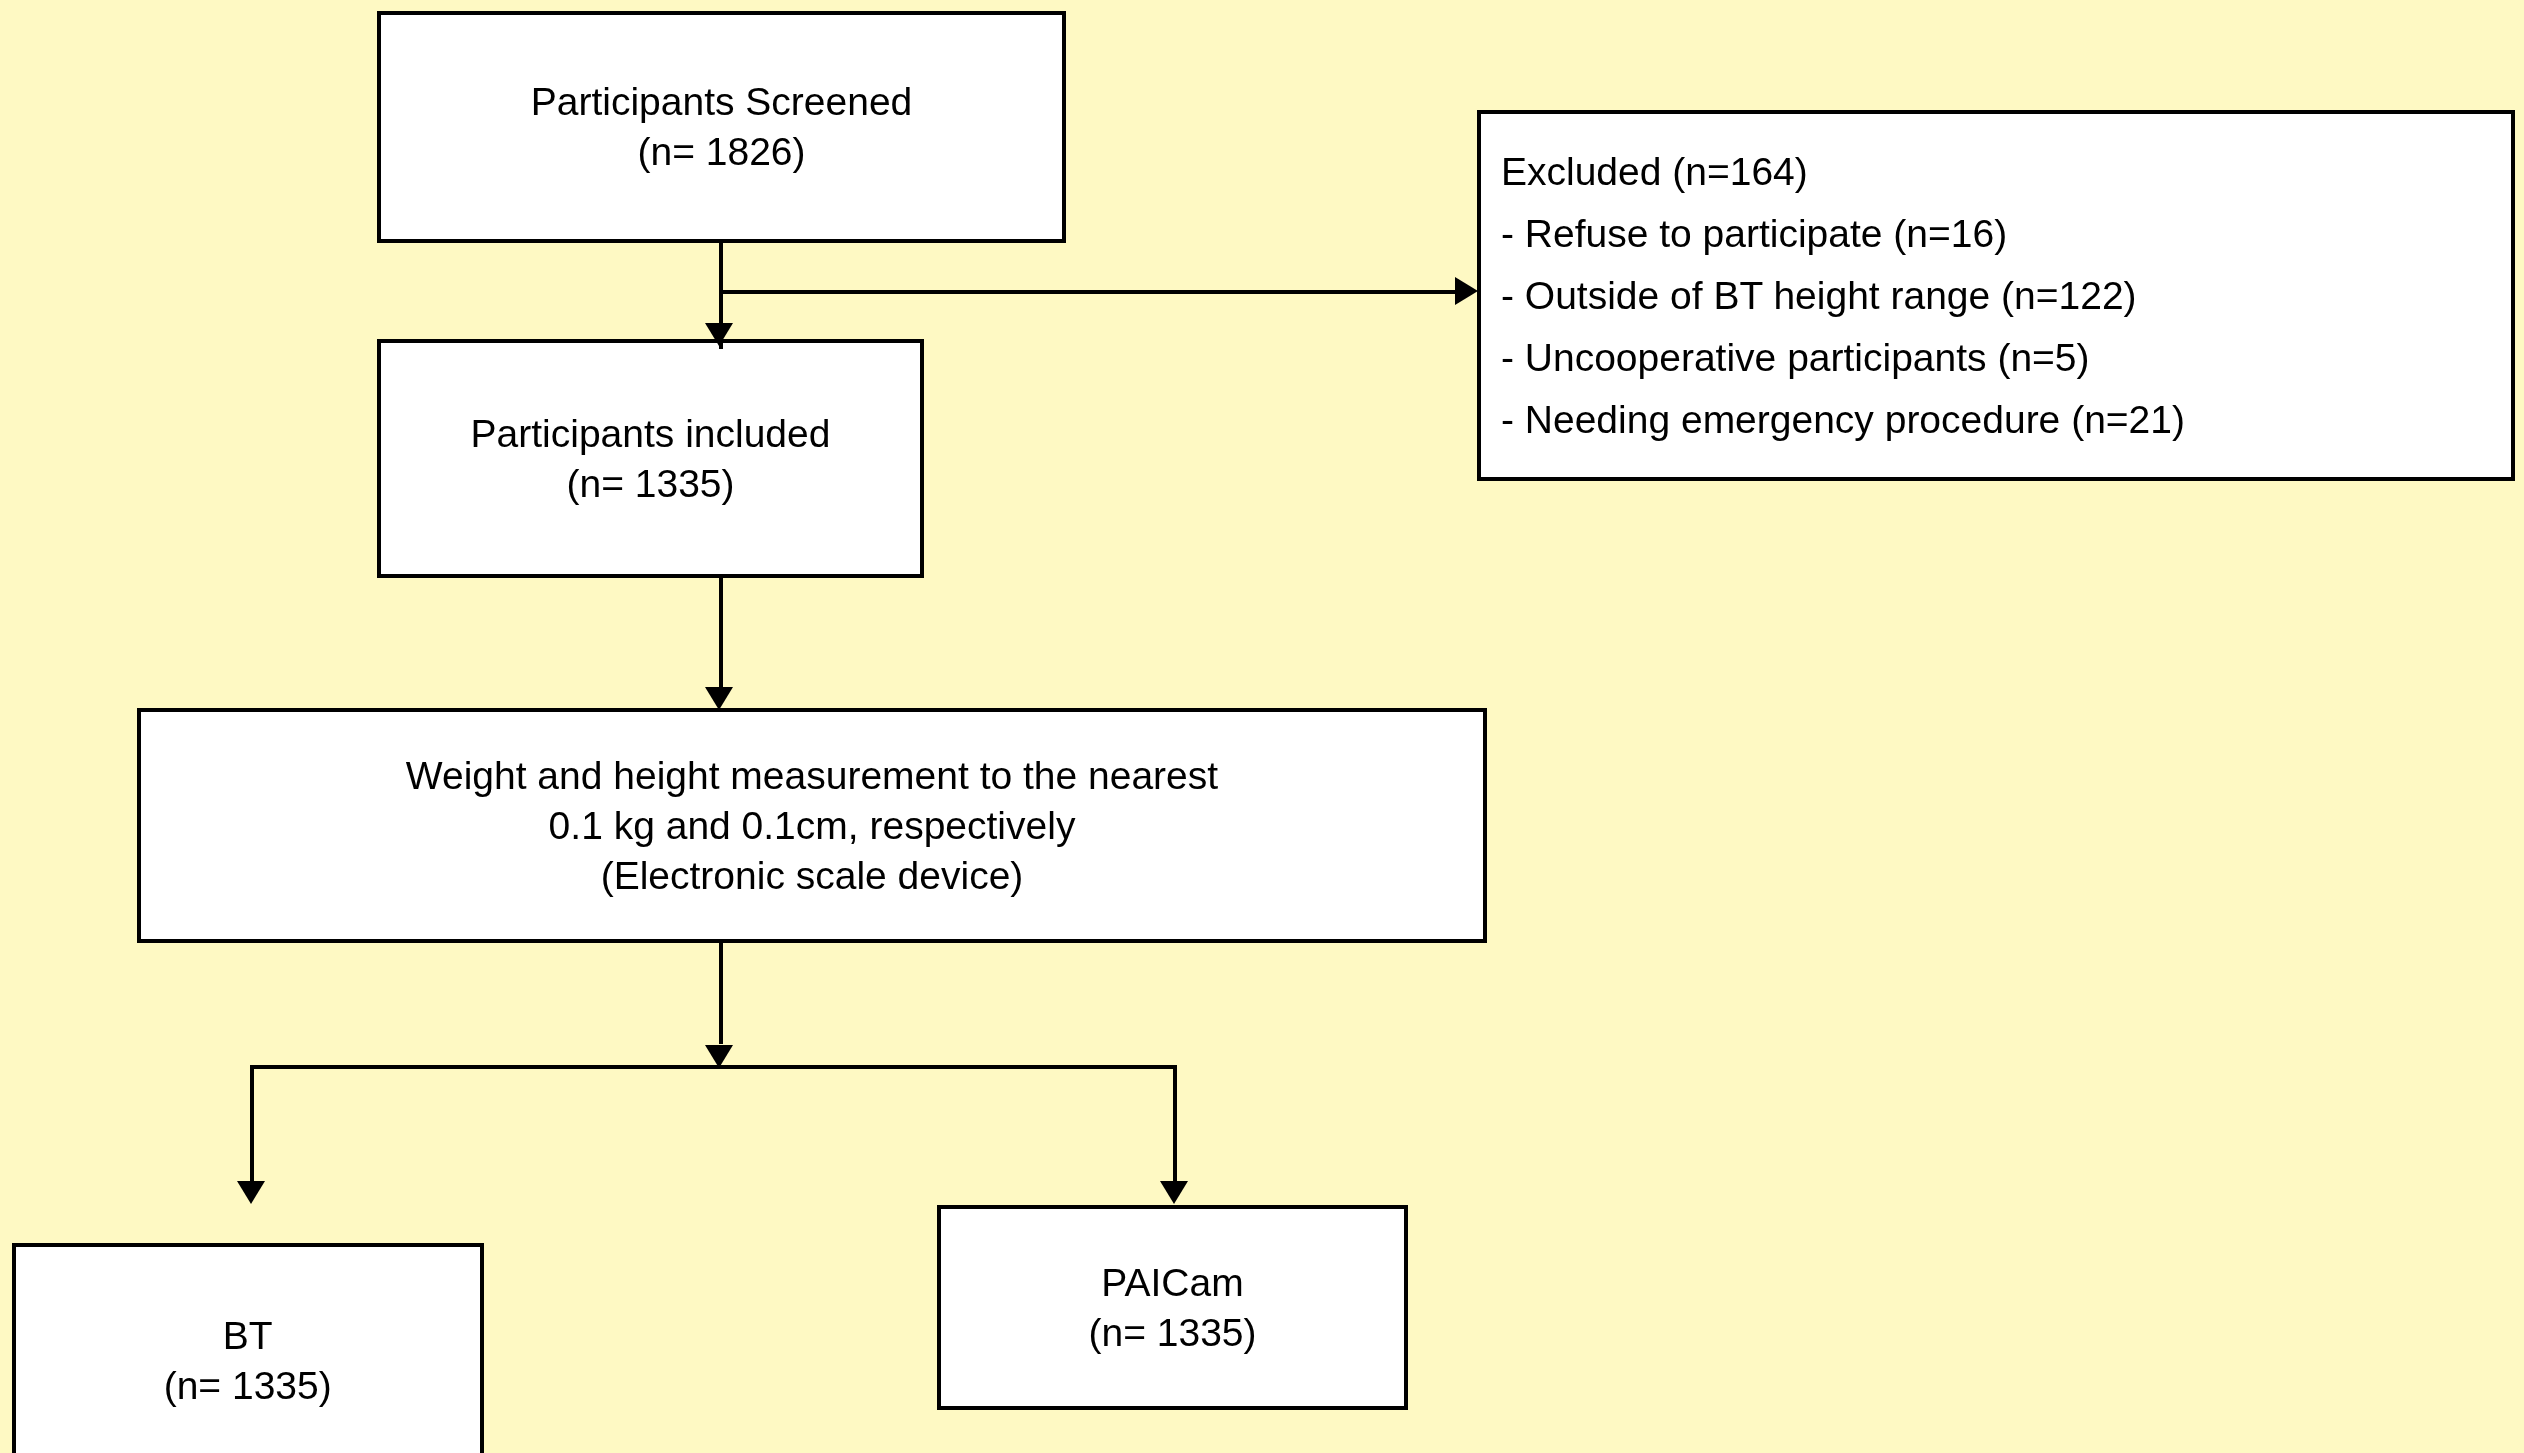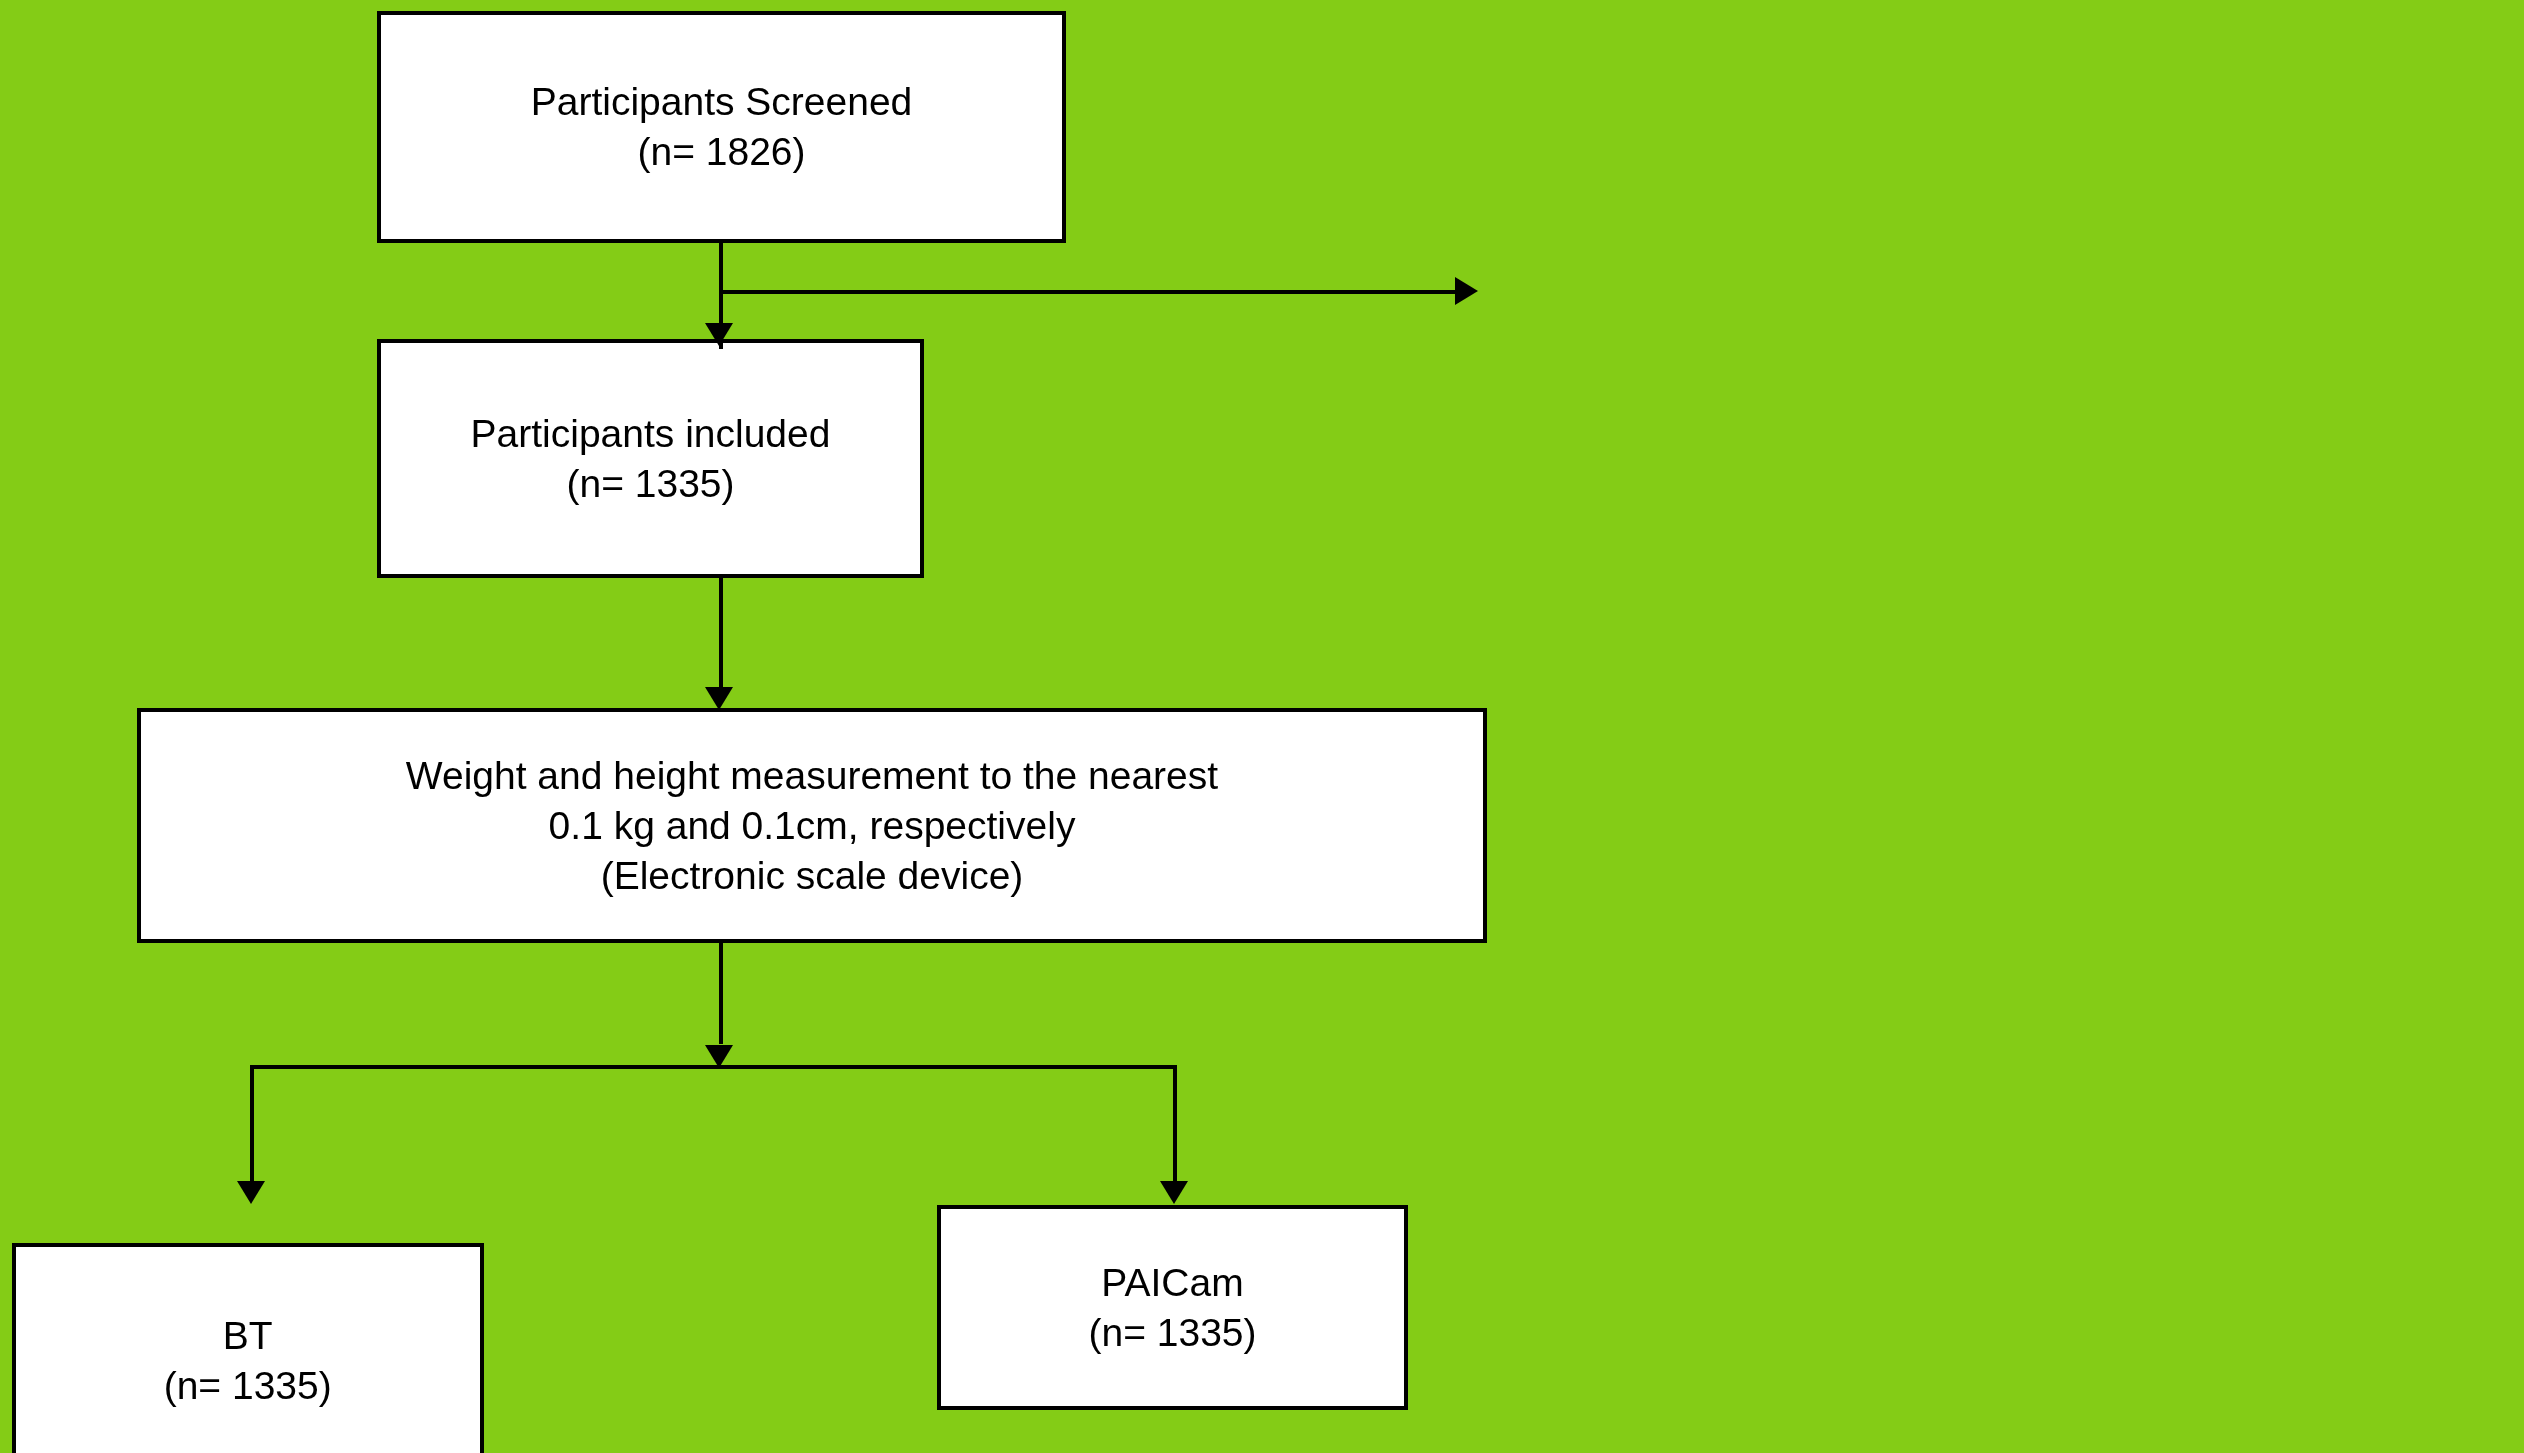--- a/index.html
+++ b/index.html
@@ -5,21 +5,21 @@
 <style>
   html, body {
     margin: 0;
     padding: 0;
     background: #ffffff;
   }
   #canvas {
     position: relative;
     width: 2525px;
     height: 1453px;
-    background: #84cc16;
+    background: #fef9c3;
     font-family: "Liberation Sans", sans-serif;
     color: #000000;
     overflow: hidden;
   }
   .node {
     position: absolute;
     box-sizing: border-box;
     border: 4.2px solid #000000;
     background: #ffffff;
     display: flex;
@@ -100,20 +100,27 @@
   <div class="node" id="node-screened">
     <span class="line">Participants Screened</span>
     <span class="line">(n= 1826)</span>
   </div>
 
   <div class="node" id="node-included">
     <span class="line">Participants included</span>
     <span class="line">(n= 1335)</span>
   </div>
 
+  <div class="node" id="node-excluded">
+    <span class="line">Excluded (n=164)</span>
+    <span class="line">- Refuse to participate (n=16)</span>
+    <span class="line">- Outside of BT height range (n=122)</span>
+    <span class="line">- Uncooperative participants (n=5)</span>
+    <span class="line">- Needing emergency procedure (n=21)</span>
+  </div>
 
   <div class="node" id="node-measure">
     <span class="line">Weight and height measurement to the nearest</span>
     <span class="line">0.1 kg and 0.1cm, respectively</span>
     <span class="line">(Electronic scale device)</span>
   </div>
 
   <div class="node" id="node-bt">
     <span class="line">BT</span>
     <span class="line">(n= 1335)</span>

